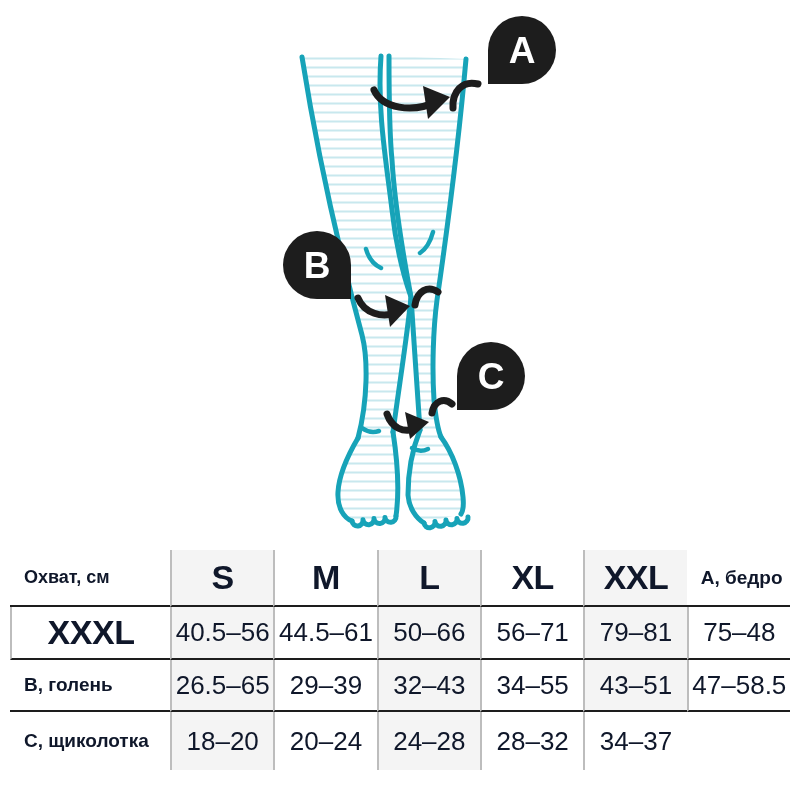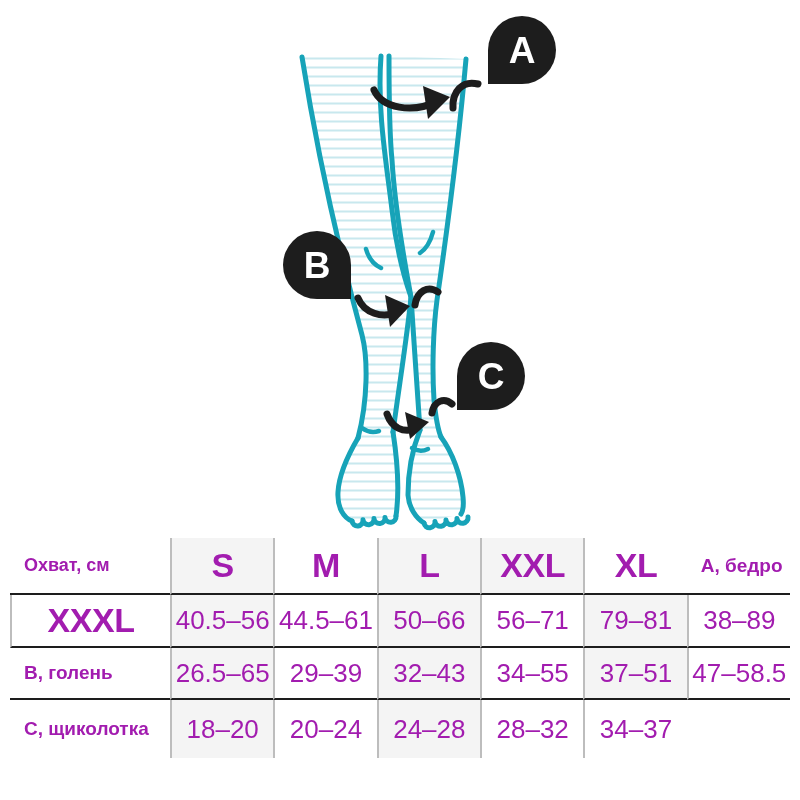--- a/index.html
+++ b/index.html
@@ -2,23 +2,23 @@
 <html><head>
 <meta charset="utf-8">
 <style>
   html,body{margin:0;padding:0;background:#ffffff;}
   body{width:800px;height:800px;position:relative;overflow:hidden;
        font-family:"Liberation Sans",sans-serif;}
   
   .fig-wrap{position:absolute;left:0;top:0;width:800px;height:546px;}
   .badge-letter{font-family:"Liberation Sans",sans-serif;font-weight:bold;font-size:37px;}
   
-  .size-table{position:absolute;left:10px;top:538px;width:780px;
+  .size-table{position:absolute;left:10px;top:550px;width:780px;
     display:grid;grid-template-columns:160px repeat(6,1fr);
-    grid-template-rows:57px 53px 52px 58px;color:#a21caf;text-align:right;}
+    grid-template-rows:57px 53px 52px 58px;color:#0f172a;text-align:right;}
   .cell{display:flex;align-items:center;justify-content:center;box-sizing:border-box;}
   .label-cell{justify-content:flex-start;padding-left:14px;font-weight:bold;font-size:19px;}
   .unit-header{font-size:18px;}
   .size-header{font-size:34px;font-weight:bold;letter-spacing:-0.5px;}
   .value-cell{font-size:26px;font-weight:400;}
   .vline{border-left:2px solid #bdbdbd;}
   .shaded{background:#f4f4f4;}
   .hline{border-bottom:2px solid #1d1d1d;}
 </style>
 </head>
@@ -108,36 +108,36 @@
     </g>
   </g>
 </svg>
 </div>
 
 <div class="size-table" id="size-table">
     <div class="cell label-cell unit-header hline">Охват, см</div>
     <div class="cell size-header vline hline shaded">S</div>
     <div class="cell size-header vline hline">M</div>
     <div class="cell size-header vline hline shaded">L</div>
+    <div class="cell size-header vline hline">XL</div>
     <div class="cell size-header vline hline shaded">XXL</div>
-    <div class="cell size-header vline hline">XL</div>
     <div class="cell label-cell hline">А, бедро</div>
     <div class="cell size-header vline hline">XXXL</div>
     <div class="cell value-cell vline shaded hline">40.5–56</div>
     <div class="cell value-cell vline hline">44.5–61</div>
     <div class="cell value-cell vline shaded hline">50–66</div>
     <div class="cell value-cell vline hline">56–71</div>
     <div class="cell value-cell vline shaded hline">79–81</div>
-    <div class="cell value-cell vline hline">38–89</div>
+    <div class="cell value-cell vline hline">75–48</div>
     <div class="cell label-cell hline">В, голень</div>
     <div class="cell value-cell vline shaded hline">26.5–65</div>
     <div class="cell value-cell vline hline">29–39</div>
     <div class="cell value-cell vline shaded hline">32–43</div>
     <div class="cell value-cell vline hline">34–55</div>
-    <div class="cell value-cell vline shaded hline">37–51</div>
+    <div class="cell value-cell vline shaded hline">43–51</div>
     <div class="cell value-cell vline hline">47–58.5</div>
     <div class="cell label-cell">С, щиколотка</div>
     <div class="cell value-cell vline shaded">18–20</div>
     <div class="cell value-cell vline">20–24</div>
     <div class="cell value-cell vline shaded">24–28</div>
     <div class="cell value-cell vline">28–32</div>
     <div class="cell value-cell vline">34–37</div>
   </div>
 
 </body></html>

